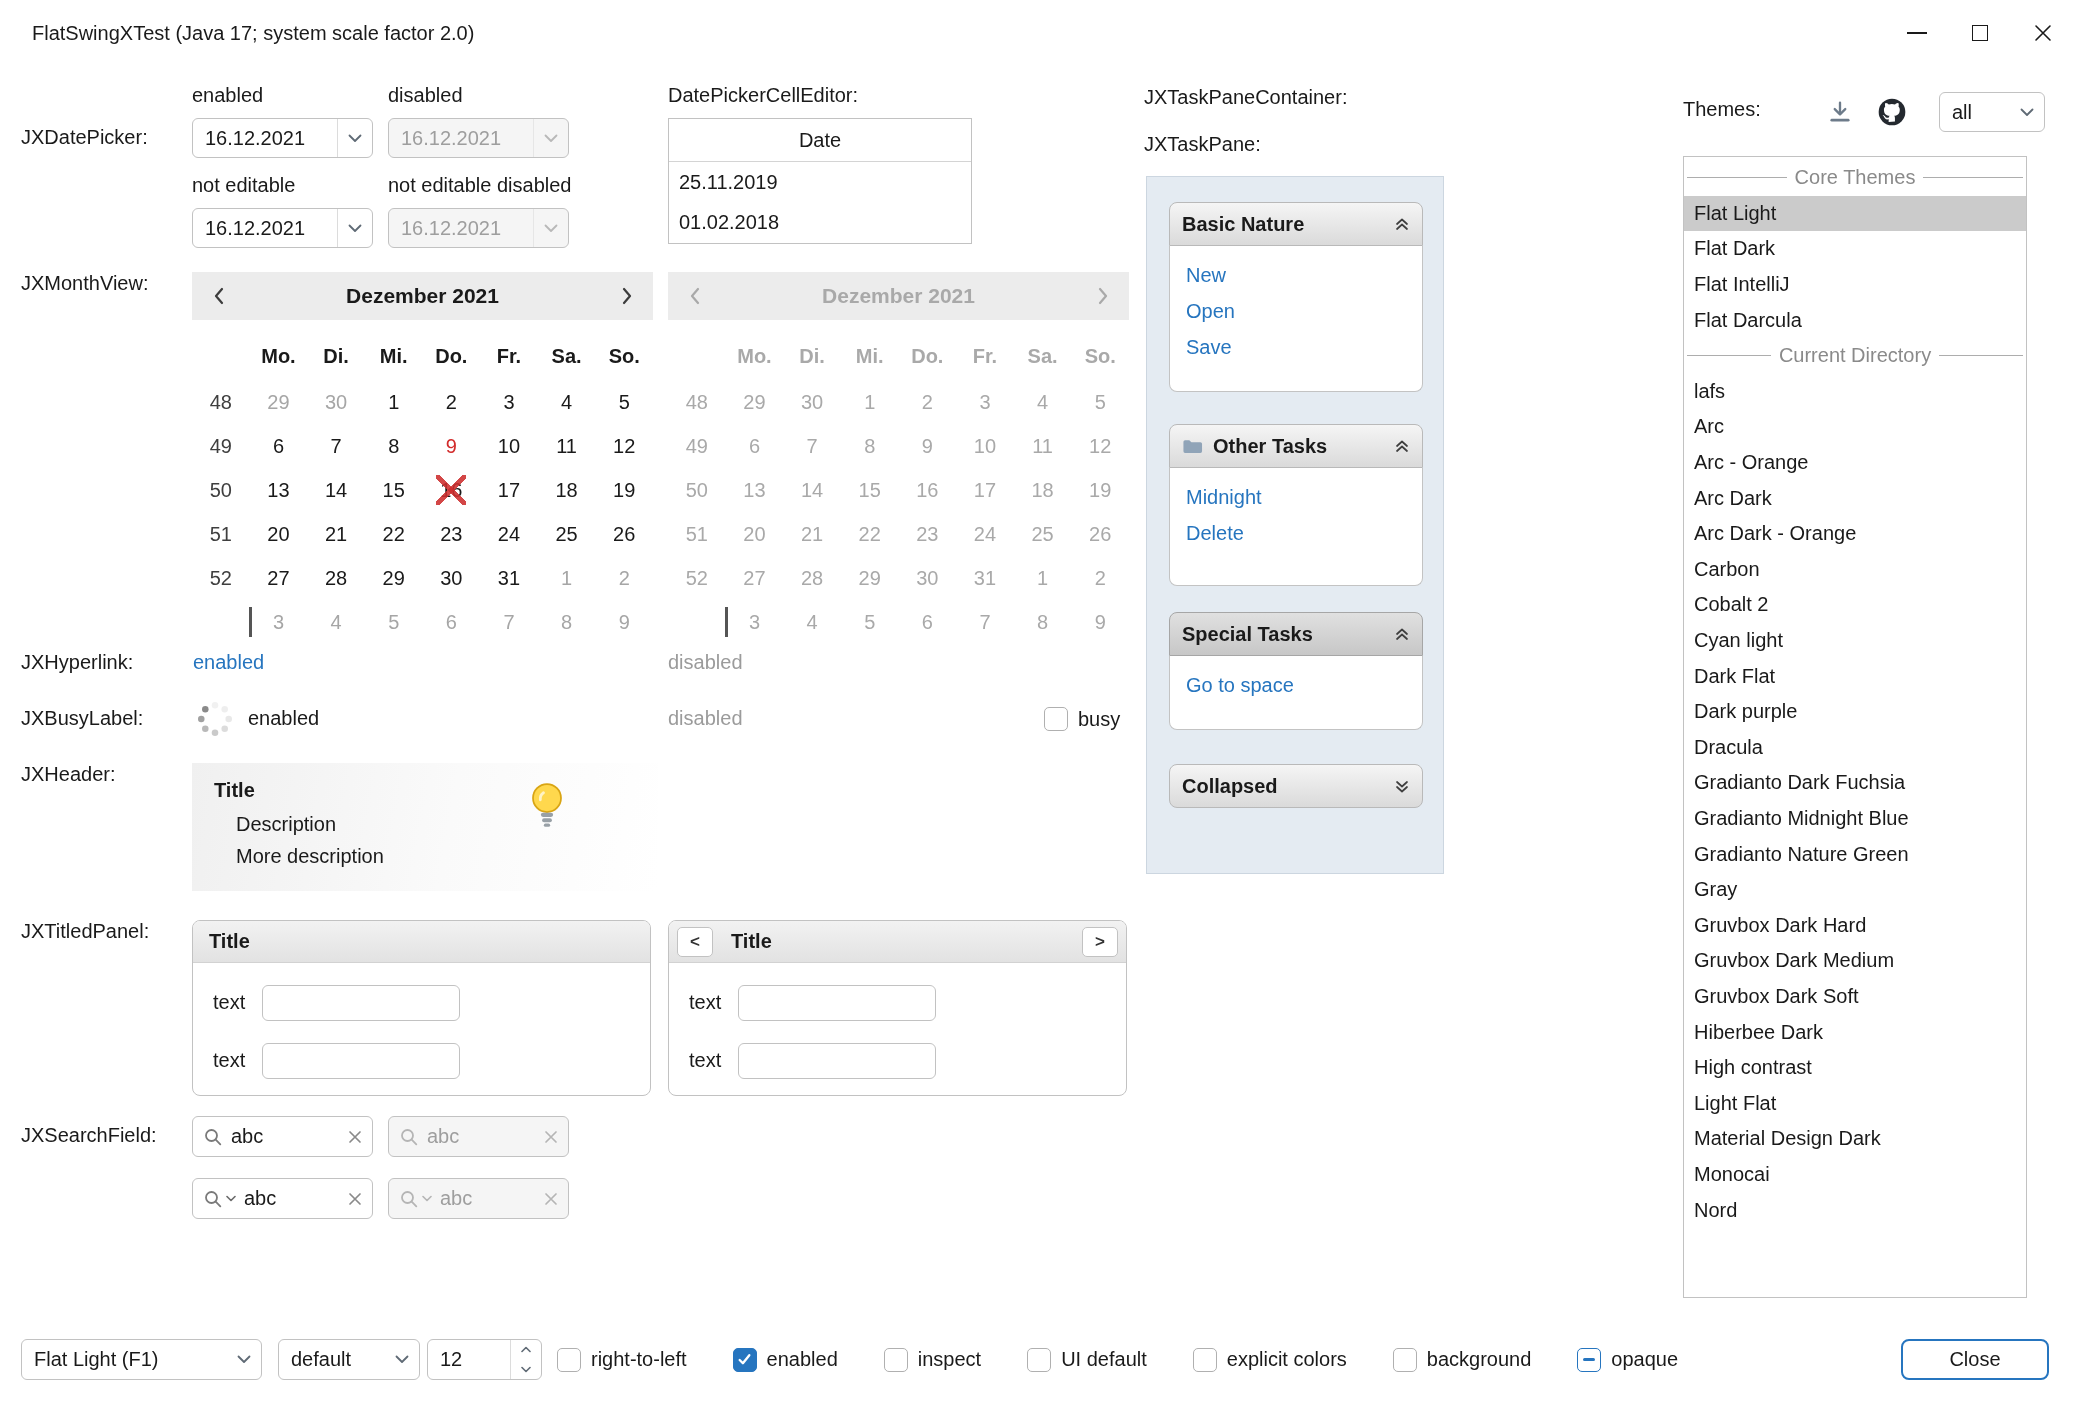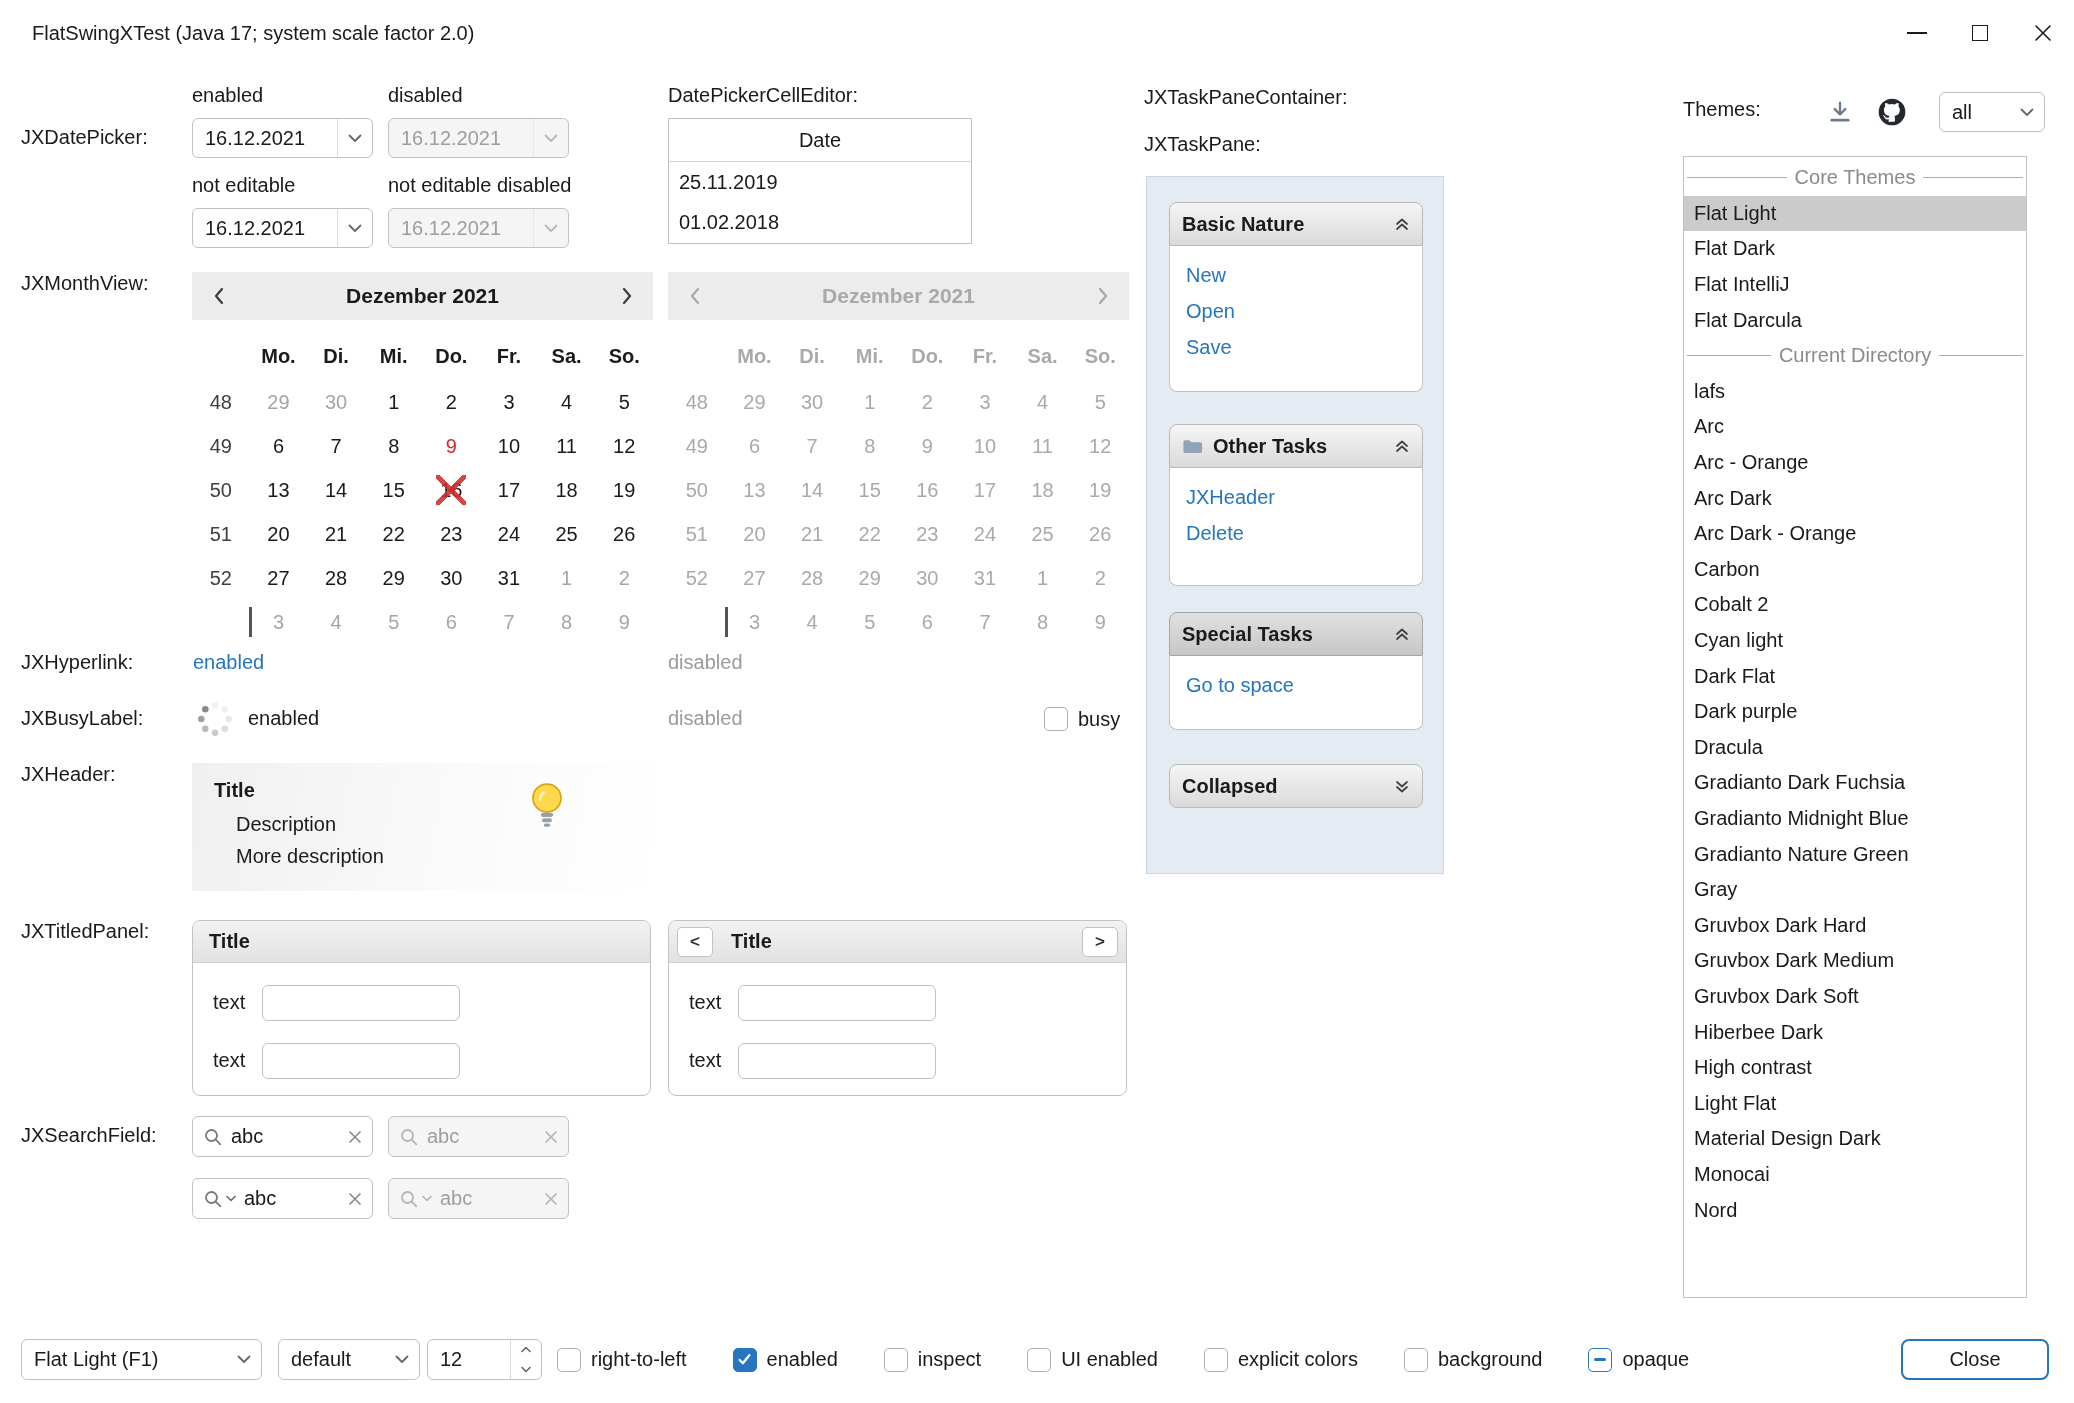--- a/index.html
+++ b/index.html
@@ -478,21 +478,21 @@
           </svg>
         </span>
       <span class="tp-title">Other Tasks</span>
       <span class="tp-chevron">
           <svg width="16" height="15" viewBox="0 0 16 15">
             <path d="M3 7l5-4.5L13 7M3 12l5-4.5 5 4.5" fill="none" stroke="currentColor" stroke-width="1.7" stroke-linecap="round" stroke-linejoin="round"></path>
           </svg>
         </span>
     </div>
     <div class="tp-content" style="top:291px; height:118px">
-        <div class="tp-link">JXHeader</div>
+        <div class="tp-link">Midnight</div>
         <div class="tp-link">Delete</div>
       </div>
 
     <div class="taskpane-header open hl" style="top:435px">
       <span class="tp-title">Special Tasks</span>
       <span class="tp-chevron">
           <svg width="16" height="15" viewBox="0 0 16 15">
             <path d="M3 7l5-4.5L13 7M3 12l5-4.5 5 4.5" fill="none" stroke="currentColor" stroke-width="1.7" stroke-linecap="round" stroke-linejoin="round"></path>
           </svg>
         </span>
@@ -619,21 +619,21 @@
           </svg>
         </span>
         <span class="cb-label">enabled</span>
       </div>
       <div class="cb-wrap">
         <span class="cb-box unchecked"></span>
         <span class="cb-label">inspect</span>
       </div>
       <div class="cb-wrap">
         <span class="cb-box unchecked"></span>
-        <span class="cb-label">UI enabled</span>
+        <span class="cb-label">UI default</span>
       </div>
       <div class="cb-wrap">
         <span class="cb-box unchecked"></span>
         <span class="cb-label">explicit colors</span>
       </div>
       <div class="cb-wrap">
         <span class="cb-box unchecked"></span>
         <span class="cb-label">background</span>
       </div>
       <div class="cb-wrap">

